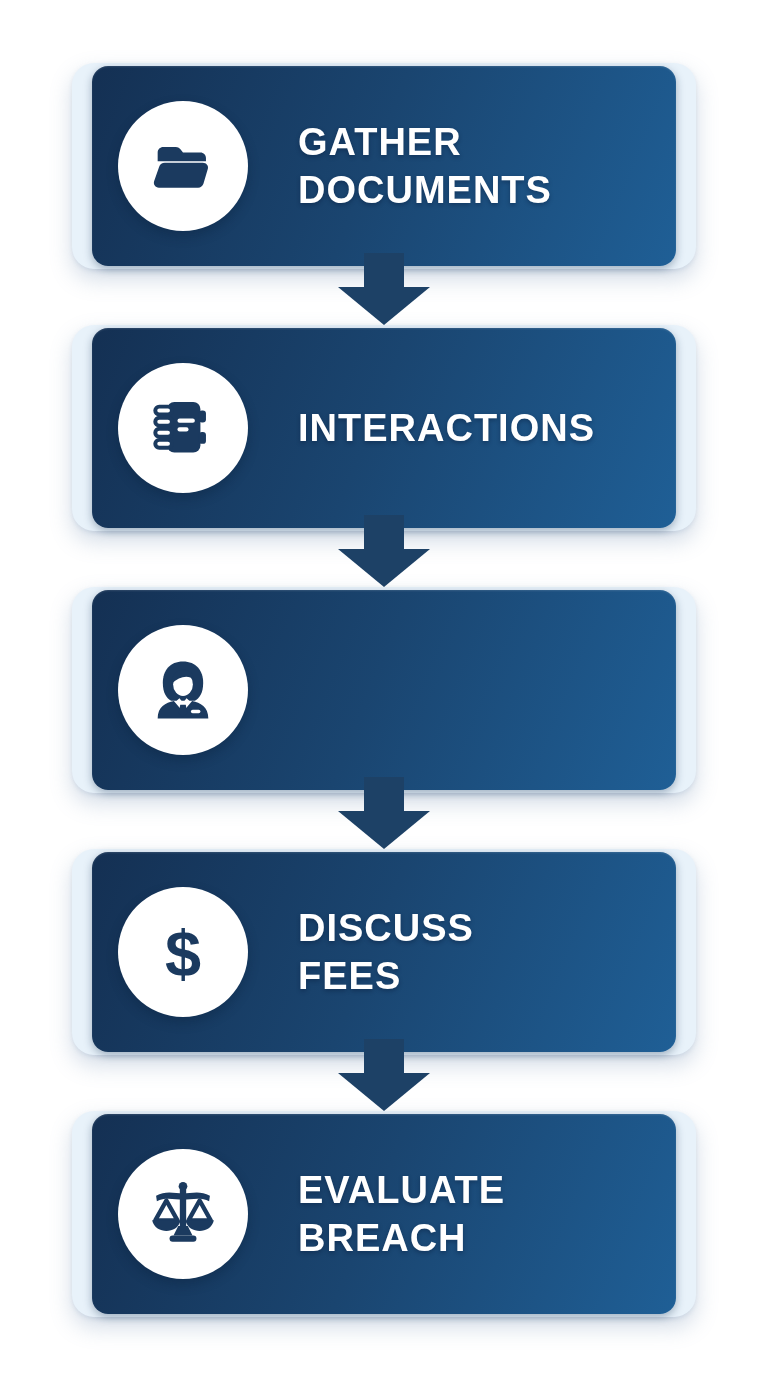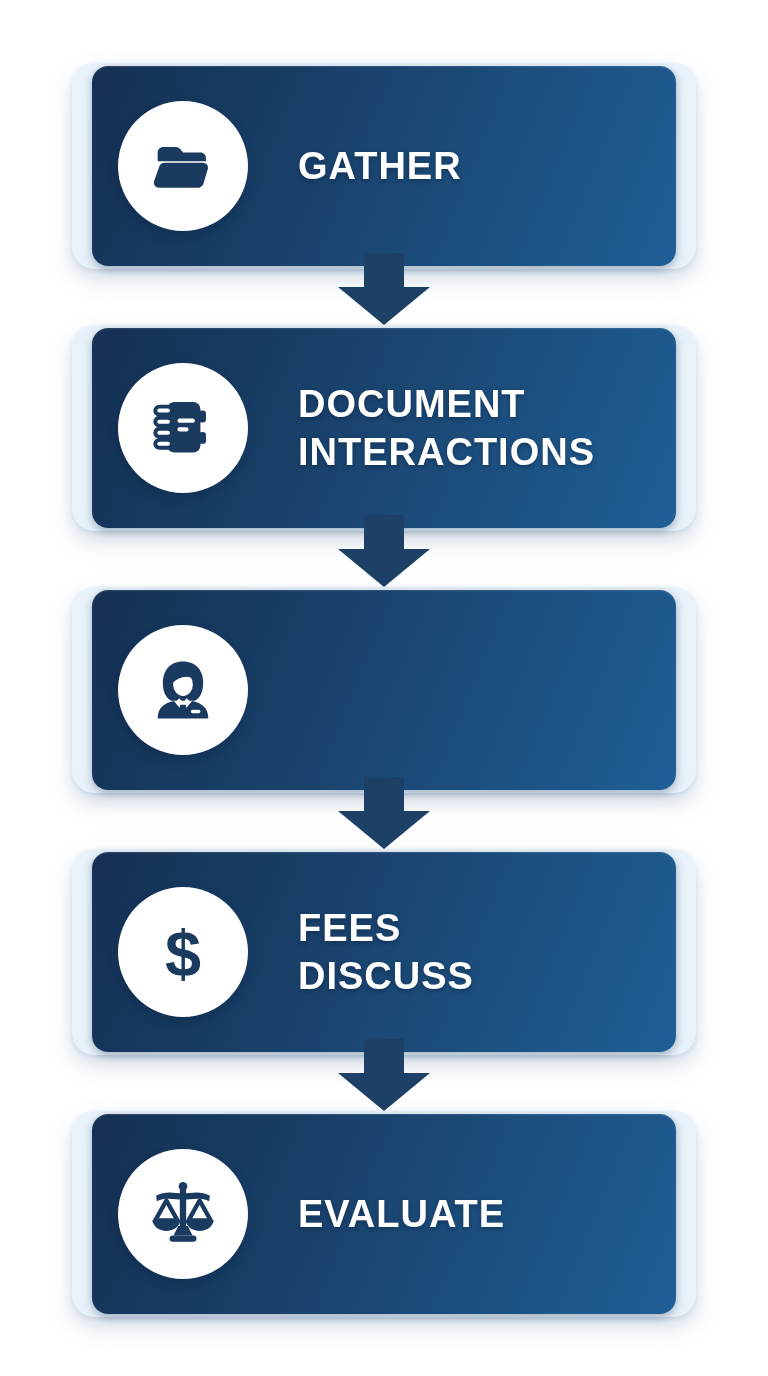--- a/index.html
+++ b/index.html
@@ -69,20 +69,21 @@
   <div class="step">
     <div class="card">
       <div class="icon-circle">
         <svg viewBox="0 0 96 96">
           <path fill="#1b3a5f" d="M16 31c0-3.9 3.1-7 7-7h16c2.1 0 4.1 0.9 5.5 2.5L48 31h22c3.9 0 7 3.1 7 7v4H16Z"></path>
           <path fill="#1b3a5f" d="M25 44h48c4.4 0 7.6 3.8 6.4 7.6l-5.6 18.8c-0.9 3-3.6 5-6.7 5H17.5c-4.3 0-7.3-4-6-8l6.4-18.4c1-2.9 3.8-5 7.1-5Z"></path>
         </svg>
       </div>
       <div class="label">
         <span>GATHER</span>
+        <span>DOCUMENTS</span>
       </div>
     </div>
     <div class="arrow">
       <svg viewBox="0 0 92 72">
         <rect x="26" y="0" width="40" height="36" fill="#1d4166"></rect>
         <polygon points="0,34 92,34 46,72" fill="#1d4166"></polygon>
       </svg>
     </div>
   </div>
 
@@ -95,21 +96,20 @@
           <rect x="68" y="53" width="9" height="15" rx="4" fill="#1b3a5f"></rect>
           <rect x="13" y="21" width="21" height="10" rx="5" fill="#ffffff" stroke="#1b3a5f" stroke-width="5"></rect>
           <rect x="13" y="35" width="21" height="10" rx="5" fill="#ffffff" stroke="#1b3a5f" stroke-width="5"></rect>
           <rect x="13" y="49" width="21" height="10" rx="5" fill="#ffffff" stroke="#1b3a5f" stroke-width="5"></rect>
           <rect x="13" y="63" width="21" height="10" rx="5" fill="#ffffff" stroke="#1b3a5f" stroke-width="5"></rect>
           <rect x="41" y="36" width="22" height="5.5" rx="2.7" fill="#ffffff"></rect>
           <rect x="41" y="47" width="14" height="5.5" rx="2.7" fill="#ffffff"></rect>
         </svg>
       </div>
       <div class="label">
-        <span>DOCUMENT</span>
         <span>INTERACTIONS</span>
       </div>
     </div>
     <div class="arrow">
       <svg viewBox="0 0 92 72">
         <rect x="26" y="0" width="40" height="36" fill="#1d4166"></rect>
         <polygon points="0,34 92,34 46,72" fill="#1d4166"></polygon>
       </svg>
     </div>
   </div>
@@ -137,22 +137,22 @@
   </div>
 
   <div class="step">
     <div class="card">
       <div class="icon-circle">
         <svg viewBox="0 0 96 96">
           <text x="48" y="50" text-anchor="middle" dominant-baseline="central" font-family="Liberation Sans, sans-serif" font-size="82" font-weight="bold" fill="#1b3a5f">$</text>
         </svg>
       </div>
       <div class="label">
+        <span>DISCUSS</span>
         <span>FEES</span>
-        <span>DISCUSS</span>
       </div>
     </div>
     <div class="arrow">
       <svg viewBox="0 0 92 72">
         <rect x="26" y="0" width="40" height="36" fill="#1d4166"></rect>
         <polygon points="0,34 92,34 46,72" fill="#1d4166"></polygon>
       </svg>
     </div>
   </div>
 
@@ -166,17 +166,18 @@
           <path d="M27 31 13 56h28Z" fill="none" stroke="#1b3a5f" stroke-width="5.5" stroke-linejoin="round"></path>
           <path fill="#1b3a5f" d="M9 56c2 9.5 10.5 13.5 18 13.5S43 65.5 45 56Z"></path>
           <path d="M69 31 55 56h28Z" fill="none" stroke="#1b3a5f" stroke-width="5.5" stroke-linejoin="round"></path>
           <path fill="#1b3a5f" d="M51 56c2 9.5 10.5 13.5 18 13.5S85 65.5 87 56Z"></path>
           <polygon points="42,63 54,63 60,75 36,75" fill="#1b3a5f"></polygon>
           <rect x="31" y="75" width="34" height="8" rx="4" fill="#1b3a5f"></rect>
         </svg>
       </div>
       <div class="label">
         <span>EVALUATE</span>
+        <span>BREACH</span>
       </div>
     </div>
   </div>
 
 </div>
 
 </body></html>

